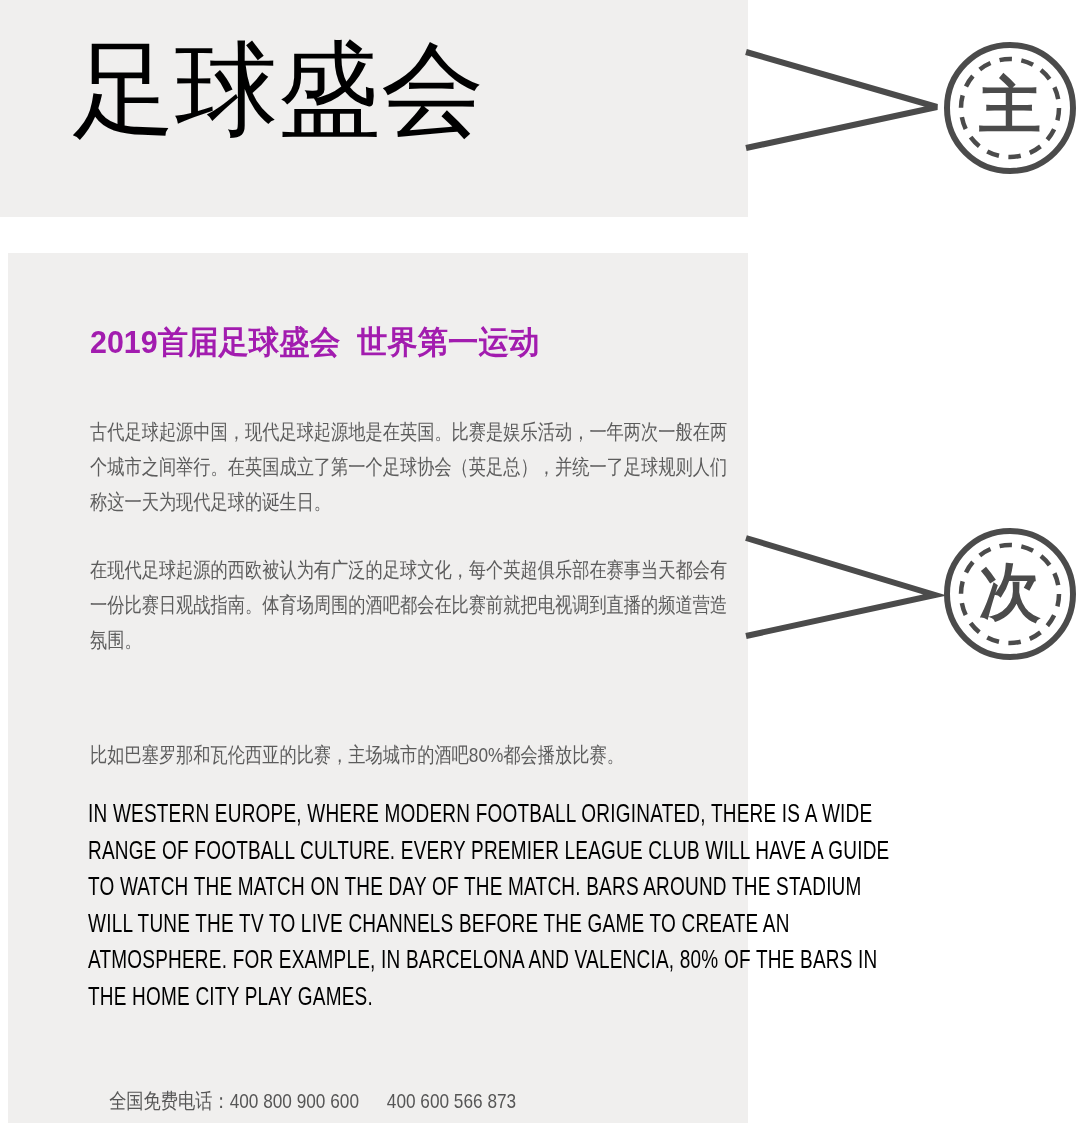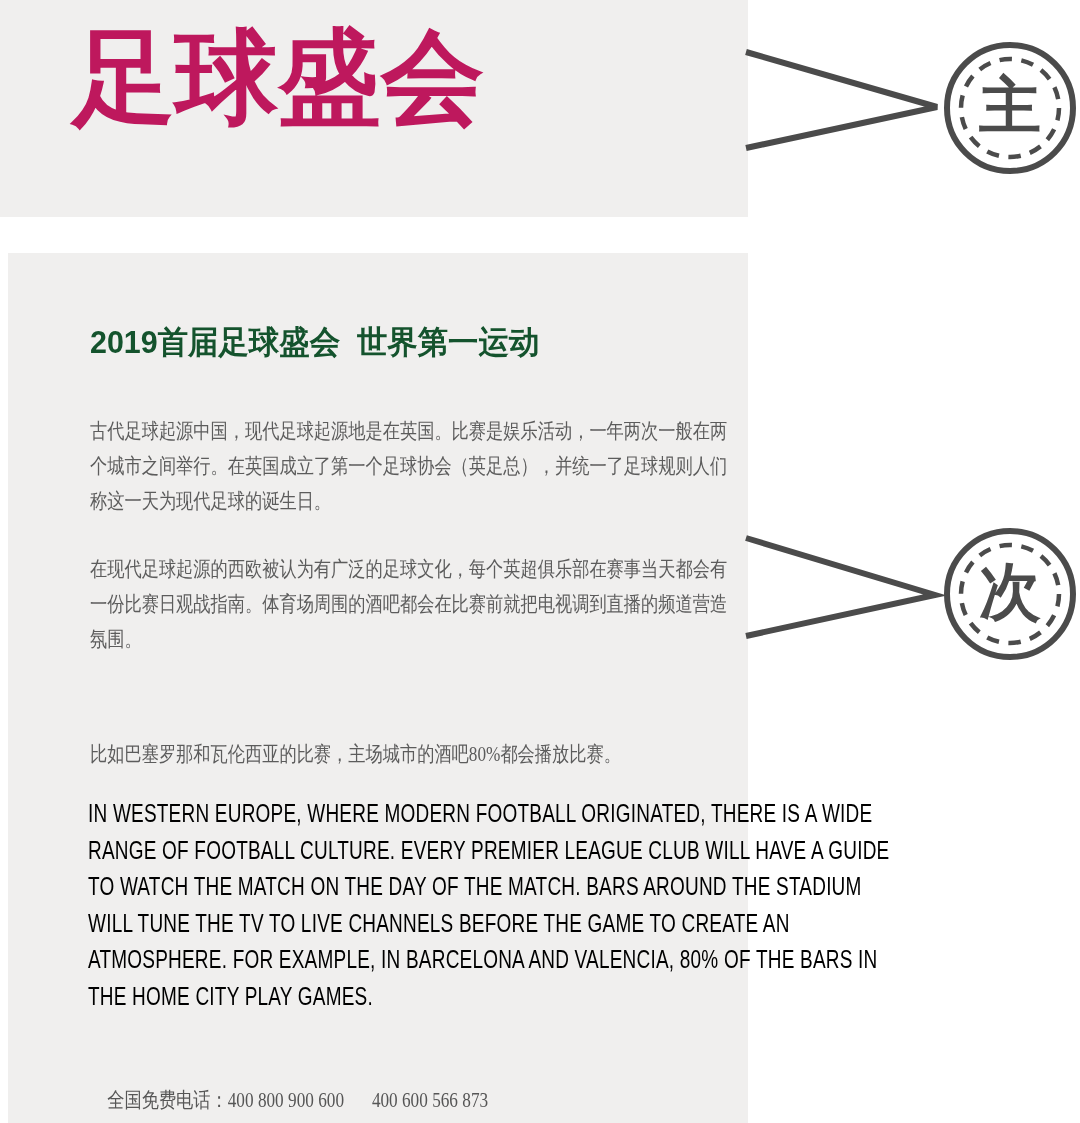--- a/index.html
+++ b/index.html
@@ -6,32 +6,32 @@
   body{
     width:1080px;height:1123px;position:relative;overflow:hidden;
     background:#ffffff;
     font-family:"Liberation Sans","DejaVu Sans",sans-serif;
   }
   .panel{position:absolute;background:#f0efee;}
   #header-band{left:0;top:0;width:748px;height:217px;}
   #body-block{left:8px;top:253px;width:740px;height:870px;}
 
   #main-title{
-    position:absolute;left:72px;top:18px;
-    font-size:103px;line-height:120px;font-weight:700;
-    color:#be185d;letter-spacing:0px;white-space:pre;
+    position:absolute;left:72px;top:30px;
+    font-size:103px;line-height:120px;font-weight:400;
+    color:#000000;letter-spacing:0px;white-space:pre;
   }
 
   #article-heading{
     position:absolute;left:90px;top:322px;
-    font-size:32px;line-height:40px;font-weight:700;color:#14532d;
+    font-size:32px;line-height:40px;font-weight:700;color:#a21caf;
   }
   .p-cn{
     position:absolute;left:90px;
-    font-size:21px;line-height:35px;color:#5c5c5c;font-family:Liberation Serif, serif;
+    font-size:21px;line-height:35px;color:#5c5c5c;
   }
   #para-1{top:414px;}
   #para-2{top:552px;}
   #para-3{top:737px;}
   #para-en{
     position:absolute;left:88px;top:795px;
     font-size:26px;line-height:36.6px;color:#000000;font-weight:500;
   }
   #hotline{top:1048px;color:#565656;}
   .cn-line{white-space:pre;transform:scaleX(0.82);transform-origin:0 50%;}

